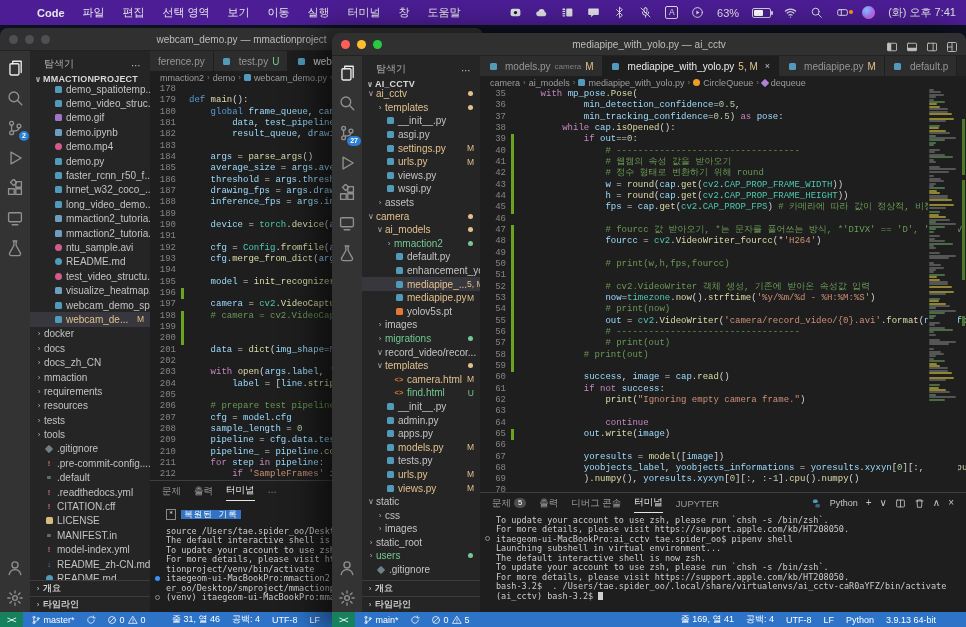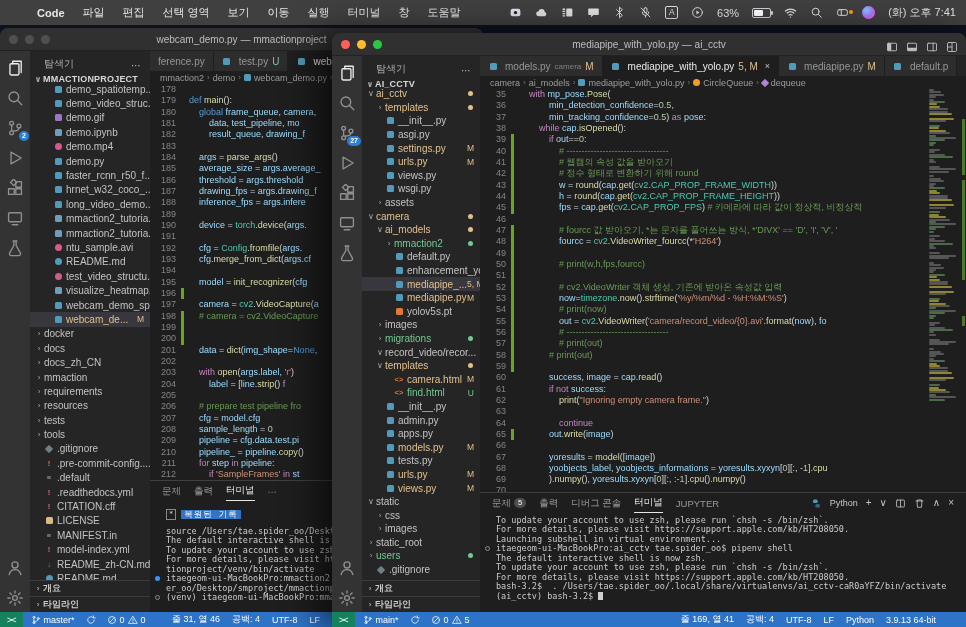--- a/index.html
+++ b/index.html
@@ -1,19 +1,19 @@
 <!DOCTYPE html>
 <html><head>
 <meta charset="utf-8">
 <style>
   html,body{margin:0;padding:0}
   body{width:966px;height:627px;position:relative;overflow:hidden;background:#0d1220;
        font-family:"Liberation Sans","DejaVu Sans",sans-serif;-webkit-font-smoothing:antialiased}
   
-  #menubar{position:absolute;left:0;top:0;width:966px;height:25px;background:#404040;
+  #menubar{position:absolute;left:0;top:0;width:966px;height:25px;background:#4c1d95;
            display:flex;align-items:center;color:#e8e8ea;font-size:11px;padding:0 10px;box-sizing:border-box}
   .mb-item{padding:0 9px;white-space:nowrap}
   .mb-item.app{font-weight:bold}
   .mb-right{margin-left:auto;display:flex;align-items:center;gap:13px;color:#dfe1e6}
   .mb-right .svgi{width:13px;height:13px}
   .batt{width:17px;height:8px;border:1px solid #cfd2d8;border-radius:2px;position:relative;display:inline-block}
   .batt:after{content:"";position:absolute;right:-3px;top:2px;width:2px;height:4px;background:#cfd2d8;border-radius:1px}
   .batt i{position:absolute;left:1px;top:1px;bottom:1px;background:#fff;border-radius:1px}
   .inputA{border:1px solid #dfe1e6;border-radius:2px;font-size:8.5px;padding:0 2.5px;line-height:11px}
   .siri{width:13px;height:13px;border-radius:50%;background:radial-gradient(circle at 35% 35%,#7ad0ff,#b96bff 55%,#ff7aa8)}
@@ -61,21 +61,21 @@
   .tab{display:flex;align-items:center;gap:4px;padding:0 8px;background:#2d2d2d;border-right:1px solid #1e1e1e;font-size:10px;color:#969696;white-space:nowrap}
   .tab.active{background:#1e1e1e;color:#e9e9e9}
   .tab .hint{font-size:8px;color:#818181}
   .tab .x{margin-left:3px;font-size:9px;color:#c2c2c2}
   .tabacts{margin-left:auto;display:flex;align-items:center;gap:8px;padding:0 8px;color:#c5c5c5;flex-shrink:0}
   .tabacts .svgi{width:12px;height:12px}
   .bcrumb{height:13px;display:flex;align-items:center;gap:3px;font-size:9px;color:#9d9d9d;padding-left:10px;flex:0 0 13px;white-space:nowrap;overflow:hidden}
   .bcsep{color:#7a7a7a;font-size:8px}
   .bcico{font-size:7px;display:inline-flex}
   
-  .editor{flex:1;position:relative;overflow:hidden;font-family:Liberation Sans, sans-serif}
+  .editor{flex:1;position:relative;overflow:hidden;font-family:Liberation Mono, monospace}
   .crow{display:flex;height:11.34px;line-height:11.34px;font-size:9px;white-space:pre}
   .ln{width:26px;text-align:right;color:#858585;flex:0 0 26px}
   .cbar{width:3px;margin:0 5px 0 5px;flex:0 0 3px}
   .cbar.on{background:#6aa520}
   .tk-k{color:#569cd6}.tk-c{color:#c586c0}.tk-f{color:#dcdcaa}.tk-v{color:#9cdcfe}.tk-s{color:#ce9178}
   .tk-m{color:#6a9955}.tk-n{color:#b5cea8}.tk-t{color:#4ec9b0}.tk-p{color:#d4d4d4}.tk-K{color:#569cd6}
   .minimap{position:absolute;right:8px;top:0;bottom:0;width:30px;background:#1e1e1e;overflow:hidden}
   .mbar{position:absolute;height:2px;border-radius:1px}
   .ruler{position:absolute;right:0;top:0;bottom:0;width:7px;overflow:hidden}
   .rmark{position:absolute;right:1px;width:3px;height:10px;background:#4d7a2a}
@@ -1206,22 +1206,22 @@
               <span><span class="svgwrap"><svg class="svgi" viewBox="0 0 16 16" fill="none" stroke="currentColor" stroke-width="1.2" stroke-linecap="round" stroke-linejoin="round">
                     <path d="M3 4.3h10M5.2 4.3V2.8h5.6v1.5M4.4 4.3l.7 9.2h5.8l.7-9.2"></path>
                   </svg></span></span>
               <span>∧</span>
               <span>×</span>
             </div>
           </div>
           <div class="term">
             <div class="tline"><span>To update your account to use zsh, please run `chsh -s /bin/zsh`.</span></div>
             <div class="tline"><span>For more details, please visit https://support.apple.com/kb/HT208050.</span></div>
+            <div class="tline"><span class="tgut circle"></span><span>itaegeom-ui-MacBookPro:ai_cctv tae.spider_oo$ pipenv shell</span></div>
             <div class="tline"><span>Launching subshell in virtual environment...</span></div>
-            <div class="tline"><span class="tgut circle"></span><span>itaegeom-ui-MacBookPro:ai_cctv tae.spider_oo$ pipenv shell</span></div>
             <div class="tline"><span></span></div>
             <div class="tline"><span>The default interactive shell is now zsh.</span></div>
             <div class="tline"><span>To update your account to use zsh, please run `chsh -s /bin/zsh`.</span></div>
             <div class="tline"><span>For more details, please visit https://support.apple.com/kb/HT208050.</span></div>
             <div class="tline"><span>bash-3.2$  . /Users/tae.spider_oo/.local/share/virtualenvs/ai_cctv-caR0aYFZ/bin/activate</span></div>
             <div class="tline"><span>(ai_cctv) bash-3.2$ </span><span class="cur"></span></div>
           </div>
         </div>
       </div>
     </div>

